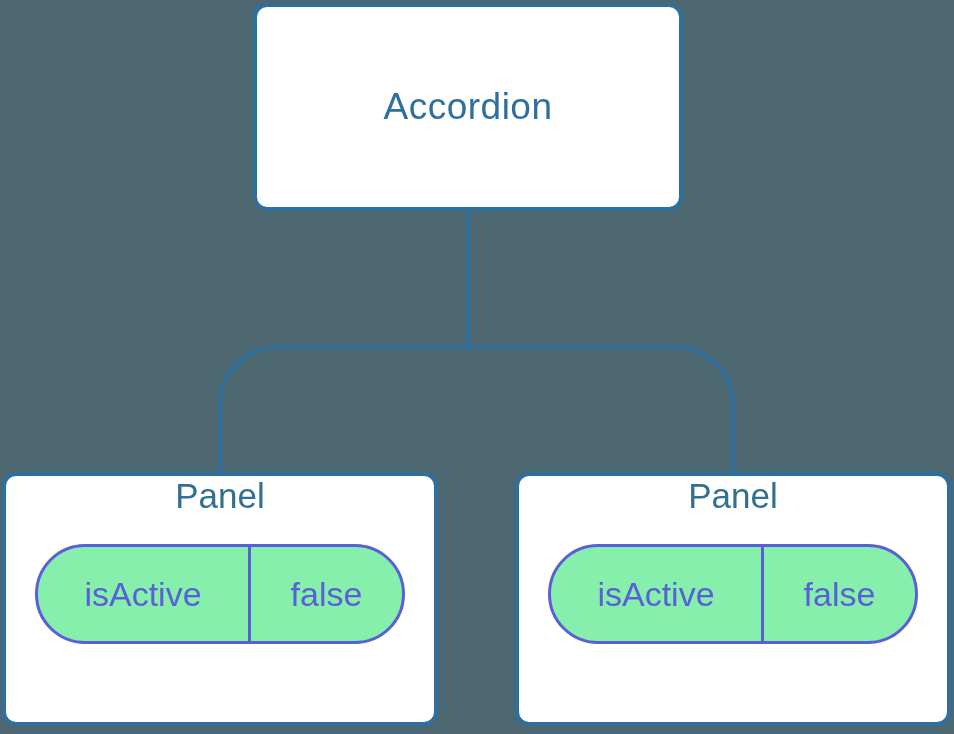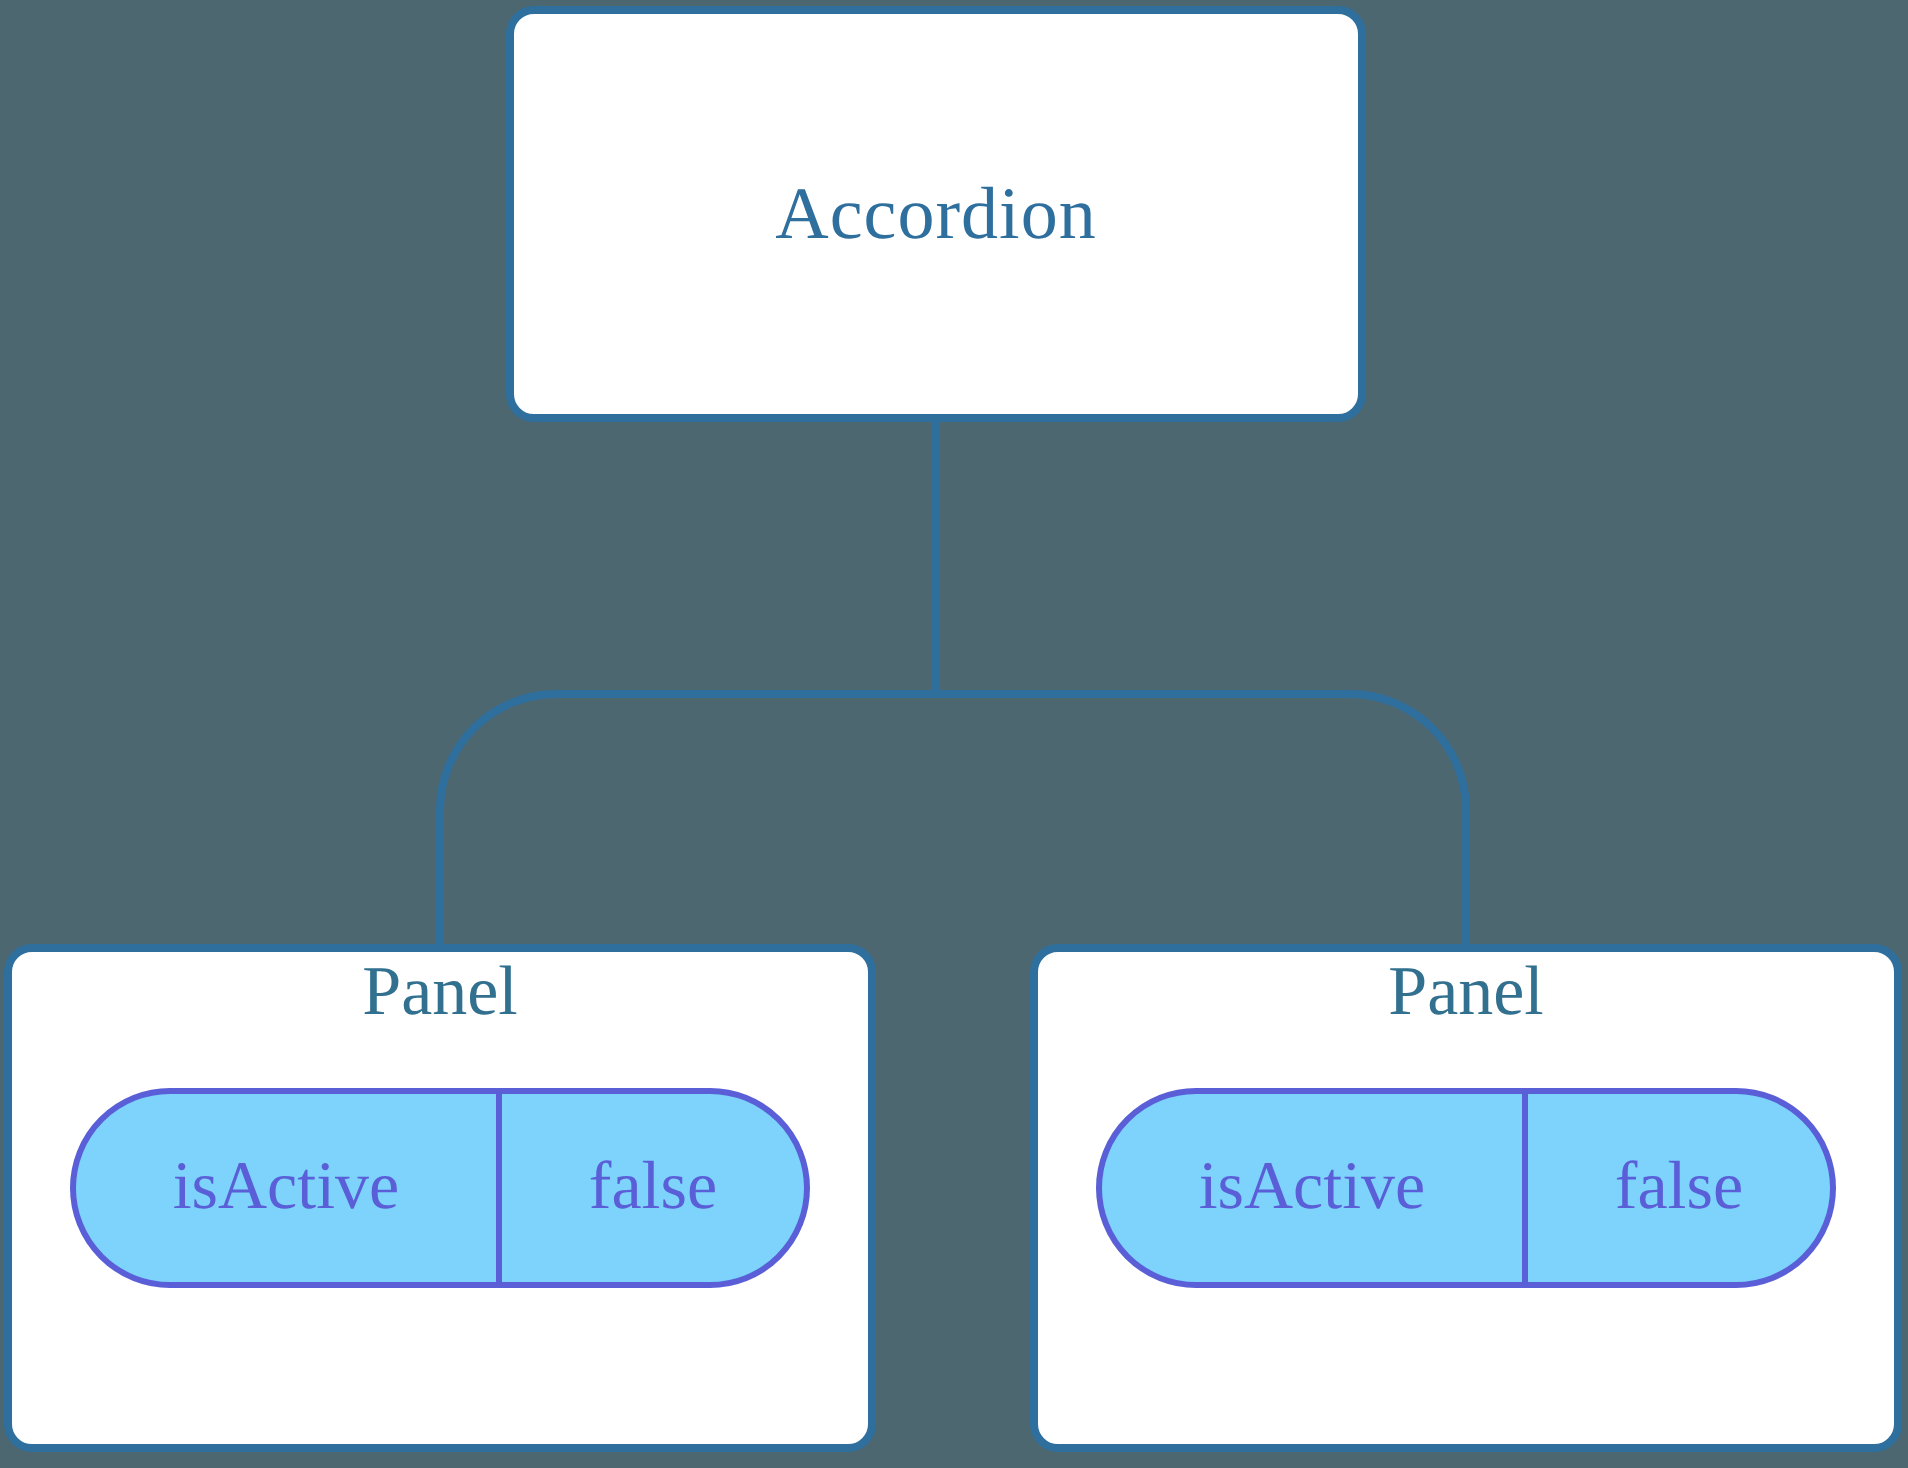--- a/index.html
+++ b/index.html
@@ -14,21 +14,20 @@
     height: 734px;
     background: #4D6771;
     overflow: hidden;
   }
   .node {
     position: absolute;
     background: #FFFFFF;
     border: 4px solid #2E6F9E;
     border-radius: 14px;
     box-sizing: border-box;
-    font-family: Liberation Serif, serif;
   }
   .root-node {
     left: 253px;
     top: 3px;
     width: 430px;
     height: 208px;
     display: flex;
     align-items: center;
     justify-content: center;
   }
@@ -77,21 +76,21 @@
   .state-badge {
     margin-top: 28px;
     width: 370px;
     height: 100px;
     box-sizing: border-box;
     border: 3px solid #5A5FD8;
     border-radius: 50px;
     display: flex;
     align-items: stretch;
     overflow: hidden;
-    background: #7dd3fc;
+    background: #86efac;
   }
   .state-cell {
     display: flex;
     align-items: center;
     justify-content: center;
     color: #5A5FD8;
     font-size: 34px;
     font-weight: 500;
   }
   .state-key {

